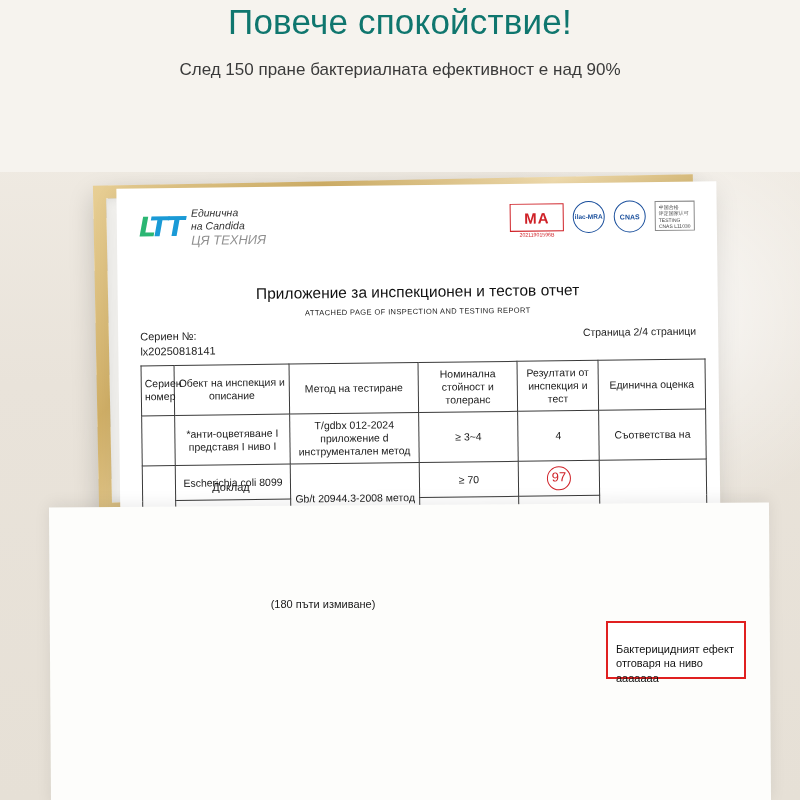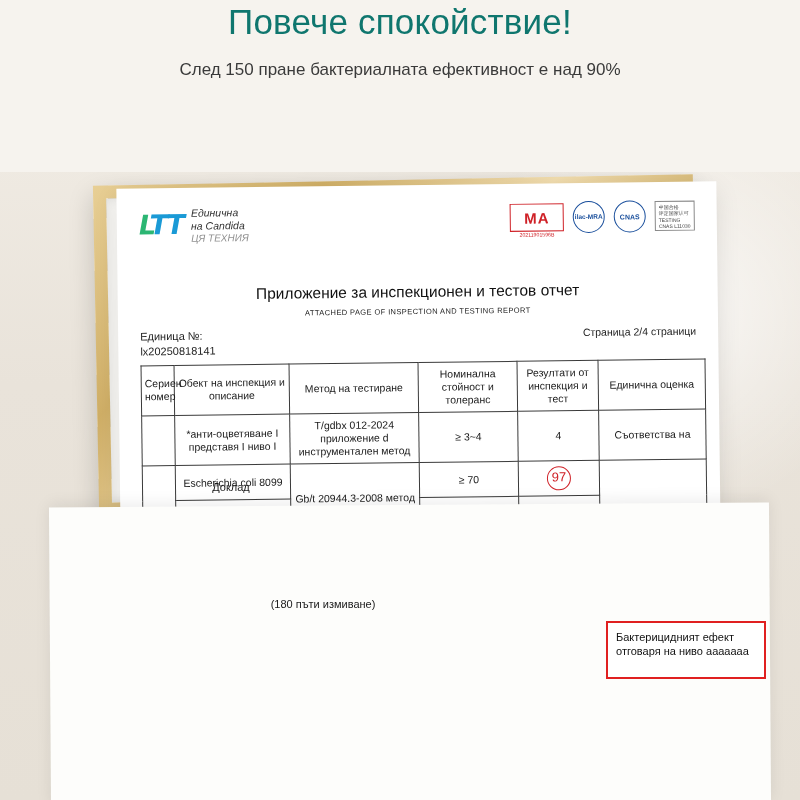--- a/index.html
+++ b/index.html
@@ -219,27 +219,27 @@
     width: 22px; height: 22px;
     line-height: 20px;
     font-size: 13px;
     text-align: center;
   }
 
   
   .callout {
     position: absolute;
     left: 606px; top: 621px;
-    width: 160px; height: 58px;
+    width: 140px; height: 58px;
     border: 2px solid #e02020;
     background: #ffffff;
     font-size: 11px;
     color: #111;
     line-height: 1.3;
-    padding: 7px 8px;
+    padding: 19px 8px;
     box-sizing: border-box;
     z-index: 40;
   }
 
   
   .ovl {
     position: absolute;
     color: #1a1a1a;
     font-size: 11px;
     line-height: 1.3;
@@ -282,21 +282,21 @@
   <div class="cert">
 
     <div class="cert-head">
       <div class="logo-wrap">
         <div class="logo-mark">
           <span class="g">L</span>TT
         </div>
         <div class="logo-text">
           <div>Единична</div>
           <div>на Candida</div>
-          <div style="opacity:.55;font-size:10px">ЦЯ ТЕХНИЯ</div>
+          <div style="opacity:.55;font-size:13px">ЦЯ ТЕХНИЯ</div>
         </div>
       </div>
 
       <div class="marks">
         <div class="mark-cma">
           <span>MA</span>
           <span class="code">20211901596В</span>
         </div>
         <div class="mark-circle">
           <span>ilac-MRA</span>
@@ -311,21 +311,21 @@
           <div>CNAS L11030</div>
         </div>
       </div>
     </div>
 
     <div class="cert-title">Приложение за инспекционен и тестов отчет</div>
     <div class="cert-title-en">ATTACHED PAGE OF INSPECTION AND TESTING REPORT</div>
 
     <div class="cert-meta">
       <div class="cert-report">
-        <div>Единица №:</div>
+        <div>Сериен №:</div>
         <div>lx20250818141</div>
       </div>
       <div class="cert-page">Страница 2/4 страници</div>
     </div>
 
     <table class="cert-table">
       <thead>
         <tr>
           <th class="col-idx">Сериен номер</th>
           <th class="col-obj">Обект на инспекция и описание</th>

